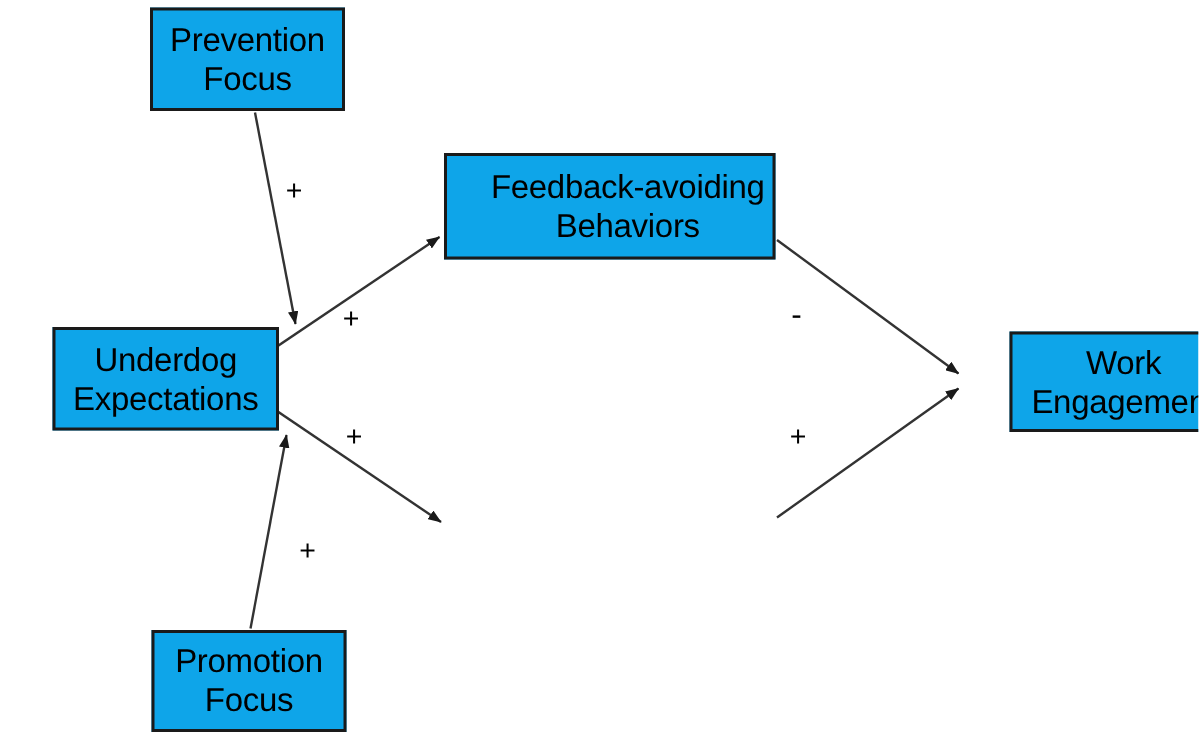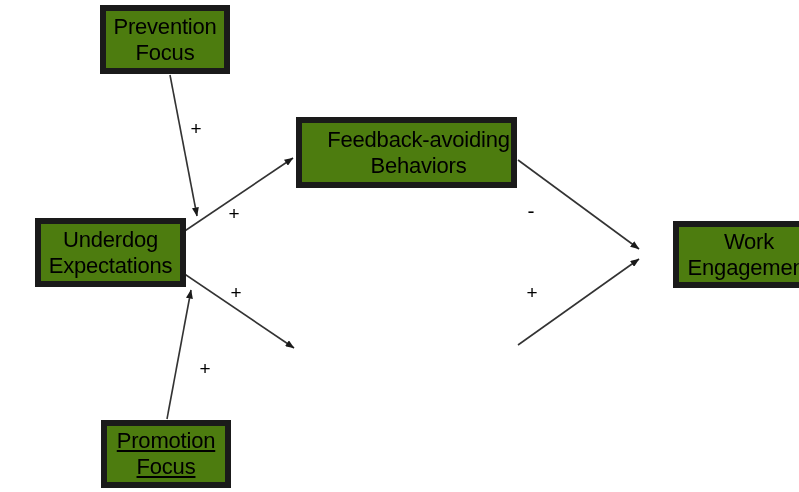--- a/index.html
+++ b/index.html
@@ -20,22 +20,22 @@
   #edge-layer {
     position: absolute;
     left: 0;
     top: 0;
     width: 799px;
     height: 492px;
   }
   .node-box {
     position: absolute;
     box-sizing: border-box;
-    border: 6px solid #22c55e;
-    background: #4d7c0f;
+    border: 2px solid #22c55e;
+    background: #0ea5e9;
     display: flex;
     align-items: center;
     justify-content: center;
     text-align: center;
     font-size: 22px;
     line-height: 1.18;
     color: #000000;
     letter-spacing: -0.2px;
     white-space: pre-line;
     z-index: 2;
@@ -71,25 +71,25 @@
     <line class="edge-line" stroke="#333333" stroke-width="1.6" marker-end="url(#arrowhead)" x1="155" y1="254" x2="294" y2="348"></line>
     <line class="edge-line" stroke="#333333" stroke-width="1.6" marker-end="url(#arrowhead)" x1="518" y1="160" x2="639" y2="249"></line>
     <line class="edge-line" stroke="#333333" stroke-width="1.6" marker-end="url(#arrowhead)" x1="518" y1="345" x2="639" y2="259"></line>
     <line class="edge-line" stroke="#333333" stroke-width="1.6" marker-end="url(#arrowhead)" x1="167" y1="419" x2="191" y2="290"></line>
   </svg>
 
   <div class="node-box" style="left: 100px; top: 5px; width: 130px; height: 69px; border-color: rgb(26, 26, 26);">Prevention
 Focus</div>
   <div class="node-box" style="left: 3px; top: 218px; width: 151px; height: 69px; border-color: rgb(26, 26, 26); margin-left: 32px;">Underdog
 Expectations</div>
-  <div class="node-box" style="left: 296px; top: 117px; width: 221px; height: 71px; border-color: rgb(26, 26, 26); padding-left: 24px;">Feedback-avoiding
+  <div class="node-box" style="left: 296px; top: 102px; width: 221px; height: 71px; border-color: rgb(26, 26, 26); padding-left: 24px;">Feedback-avoiding
 Behaviors</div>
   <div class="node-box" style="left: 641px; top: 221px; width: 152px; height: 67px; border-color: rgb(26, 26, 26); margin-left: 32px;">Work
 Engagement</div>
-  <div class="node-box" style="left: 101px; top: 420px; width: 130px; height: 68px; border-color: rgb(26, 26, 26); text-decoration: underline;">Promotion
+  <div class="node-box" style="left: 101px; top: 420px; width: 130px; height: 68px; border-color: rgb(26, 26, 26);">Promotion
 Focus</div>
 
   <div class="edge-label" style="left: 196px; top: 128px;">+</div>
   <div class="edge-label" style="left: 234px; top: 213px;">+</div>
   <div class="edge-label" style="left: 236px; top: 292px;">+</div>
   <div class="edge-label sign-minus" style="left: 531px; top: 210px;">-</div>
   <div class="edge-label" style="left: 532px; top: 292px;">+</div>
   <div class="edge-label" style="left: 205px; top: 368px;">+</div>
 
 </div>

